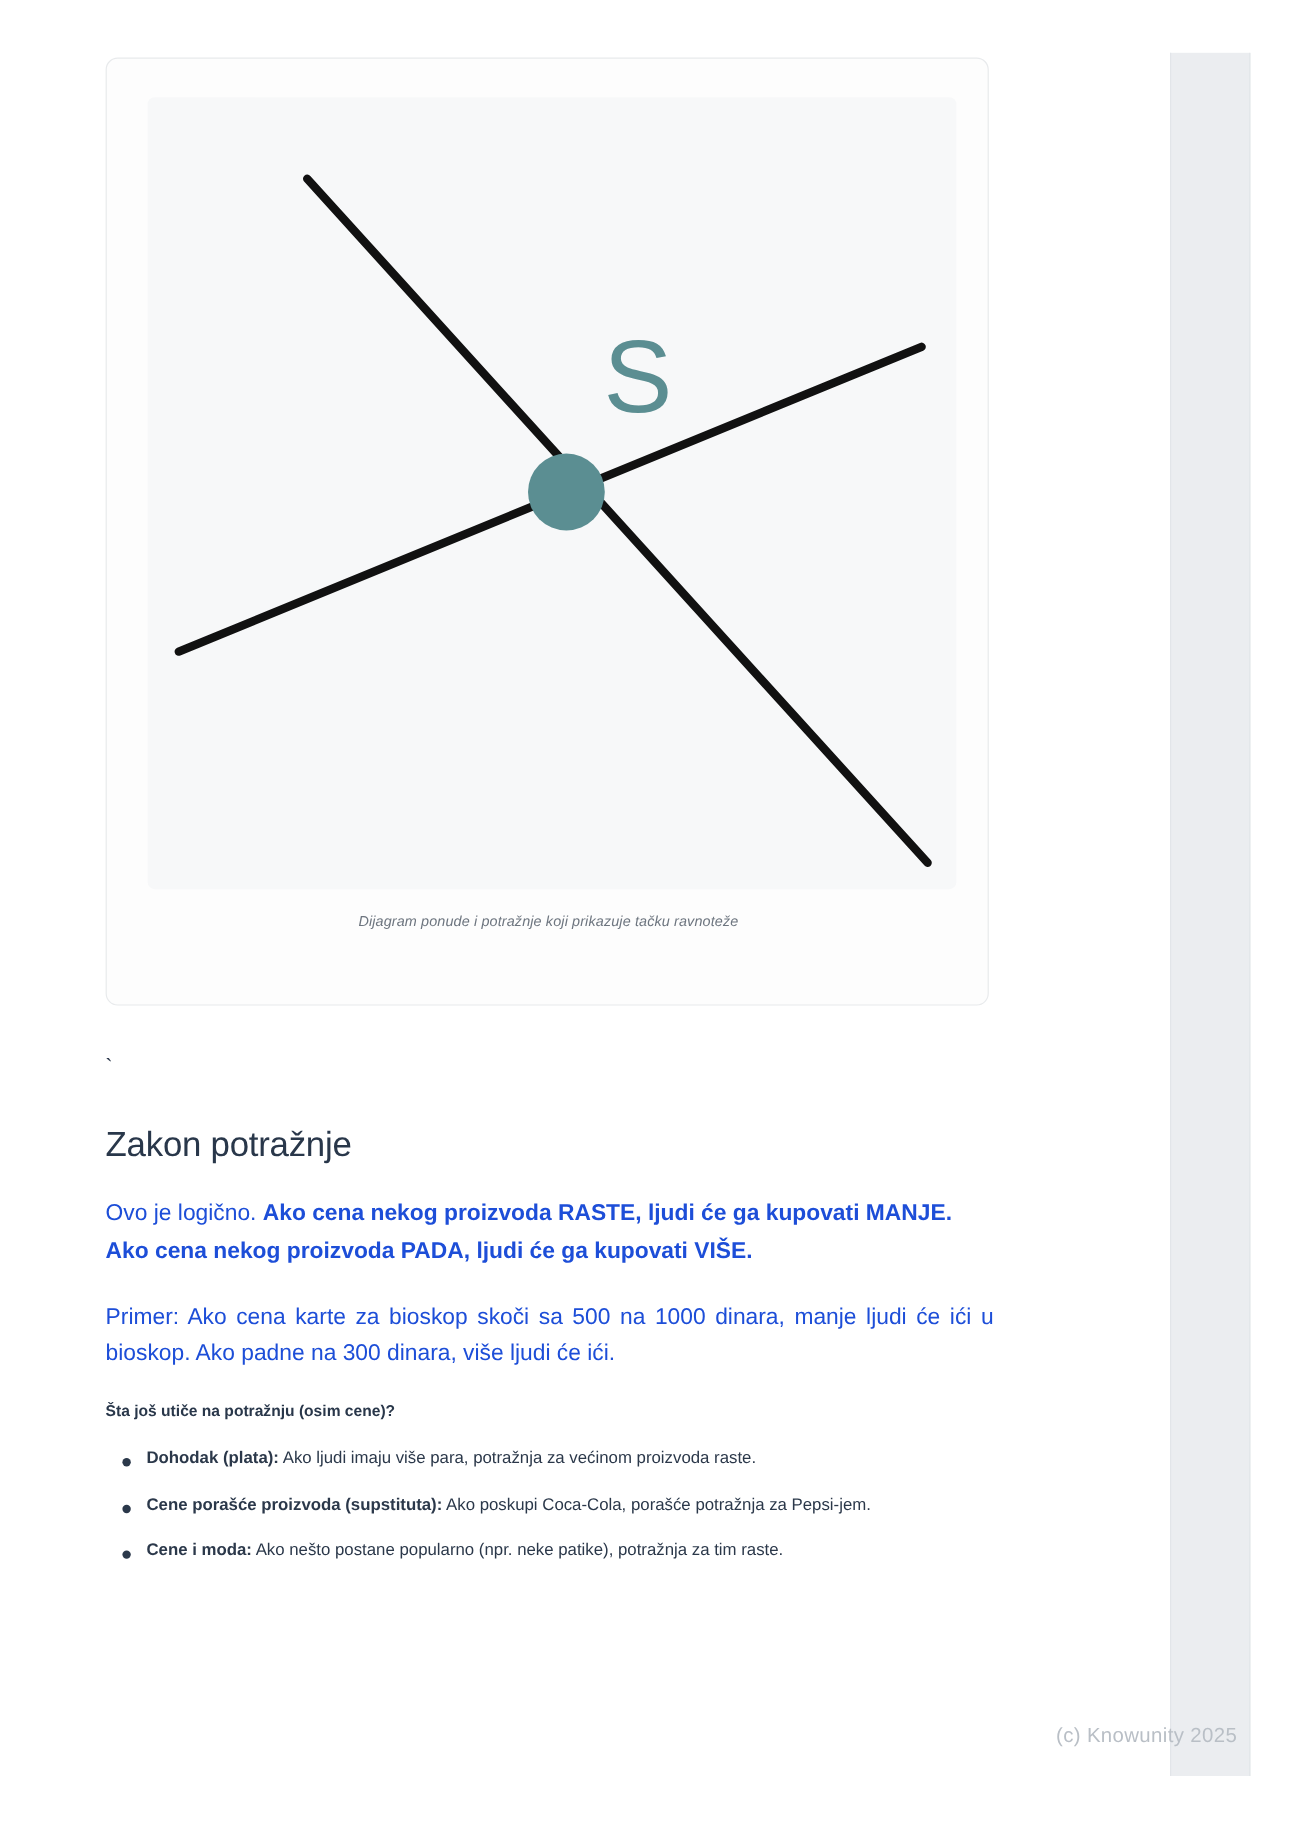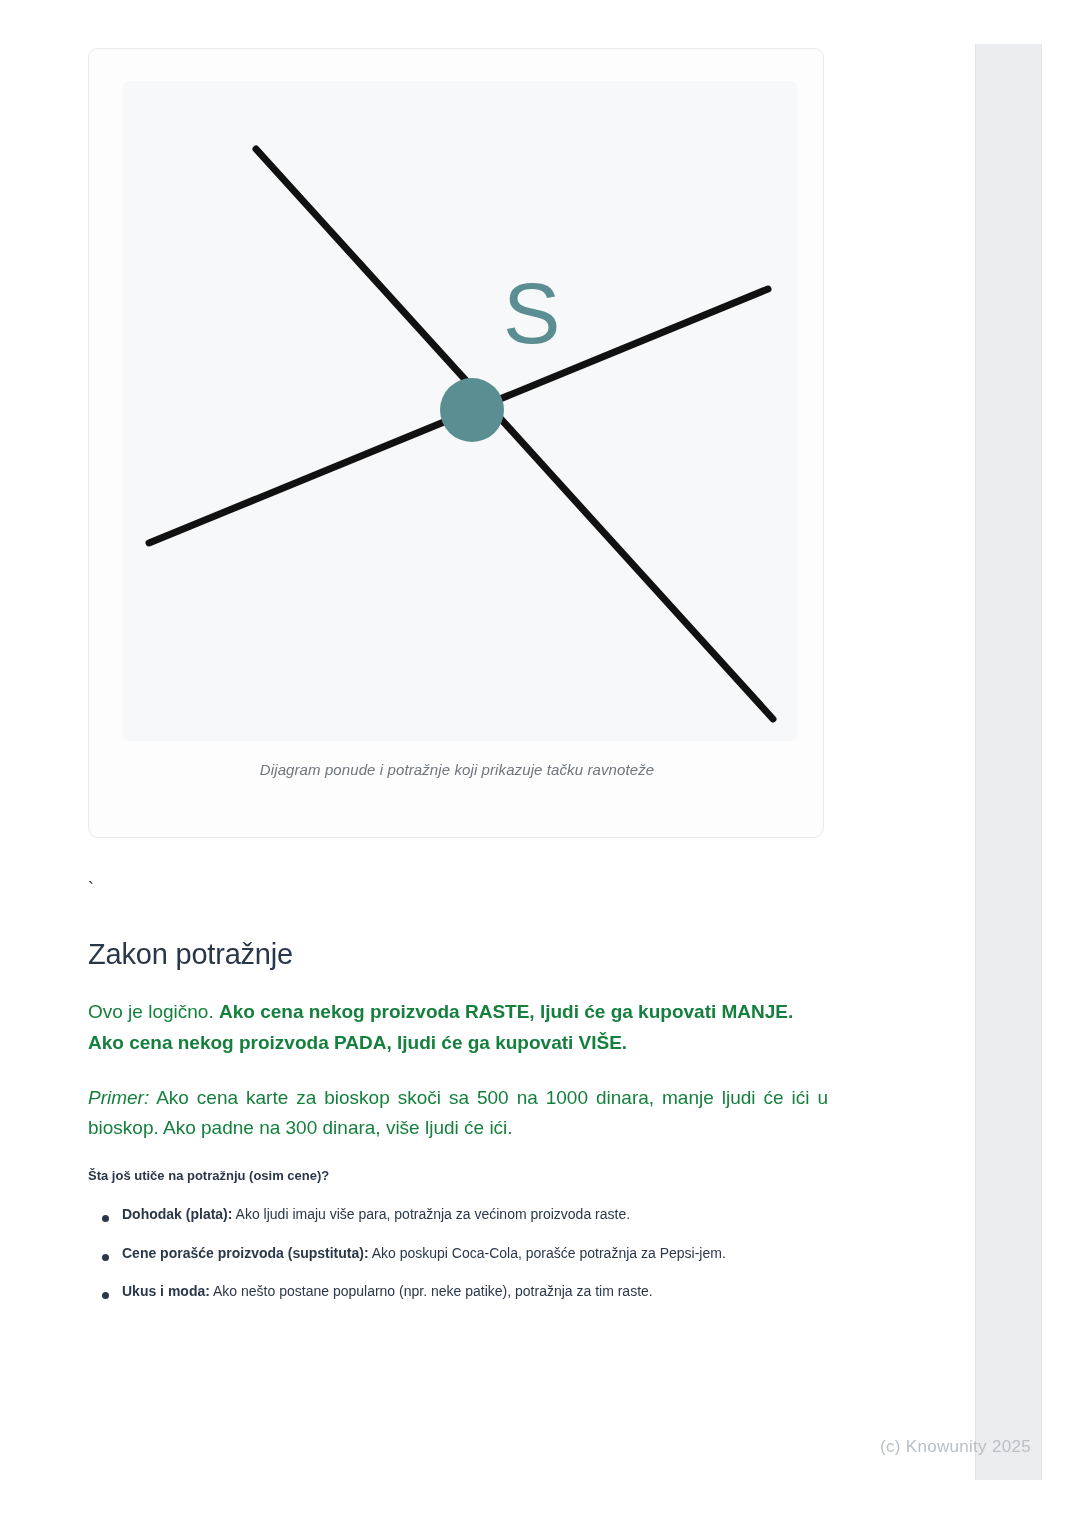--- a/index.html
+++ b/index.html
@@ -70,21 +70,21 @@
   }
   .figure-inner svg { display: block; }
 
   .figure-caption {
     position: absolute;
     left: 0;
     top: 712px;
     width: 736px;
     text-align: center;
     font-style: italic;
-    font-size: 15px;
+    font-size: 12px;
     color: #6d757f;
     letter-spacing: 0.1px;
   }
 
   
   .content {
     position: absolute;
     left: 88px;
     top: 880px;
     width: 740px;
@@ -100,25 +100,25 @@
     font-size: 29px;
     font-weight: 400;
     color: #29374a;
     margin: 0 0 26px 0;
     letter-spacing: -0.2px;
   }
   p.para {
     font-size: 19px;
     line-height: 1.62;
     margin: 0 0 24px 0;
-    color: #15803d;
+    color: #1d4ed8;
   }
   p.para.justify { text-align: justify; }
   .b { font-weight: 700; }
-  .i { font-style: italic; }
+  .i { }
 
   p.subhead {
     font-size: 13px;
     font-weight: 700;
     color: #29374a;
     margin: 0 0 20px 0;
   }
 
   ul.bullets {
     margin: 0;
@@ -183,21 +183,21 @@
 
     <p class="para"><span>Ovo je logično. </span><span class="b">Ako cena nekog proizvoda RASTE, ljudi će ga kupovati MANJE. Ako cena nekog proizvoda PADA, ljudi će ga kupovati VIŠE.</span></p>
 
     <p class="para justify"><span class="i">Primer:</span><span> Ako cena karte za bioskop skoči sa 500 na 1000 dinara, manje ljudi će ići u bioskop. Ako padne na 300 dinara, više ljudi će ići.</span></p>
 
     <p class="subhead">Šta još utiče na potražnju (osim cene)?</p>
 
     <ul class="bullets">
       <li><span class="b">Dohodak (plata):</span><span> Ako ljudi imaju više para, potražnja za većinom proizvoda raste.</span></li>
       <li><span class="b">Cene porašće proizvoda (supstituta):</span><span> Ako poskupi Coca-Cola, porašće potražnja za Pepsi-jem.</span></li>
-      <li><span class="b">Ukus i moda:</span><span> Ako nešto postane popularno (npr. neke patike), potražnja za tim raste.</span></li>
+      <li><span class="b">Cene i moda:</span><span> Ako nešto postane popularno (npr. neke patike), potražnja za tim raste.</span></li>
     </ul>
 
   </div>
 </div>
 
 <div class="gutter"></div>
 <div class="gutter-track"></div>
 
 <div class="watermark">(c) Knowunity 2025</div>
 

